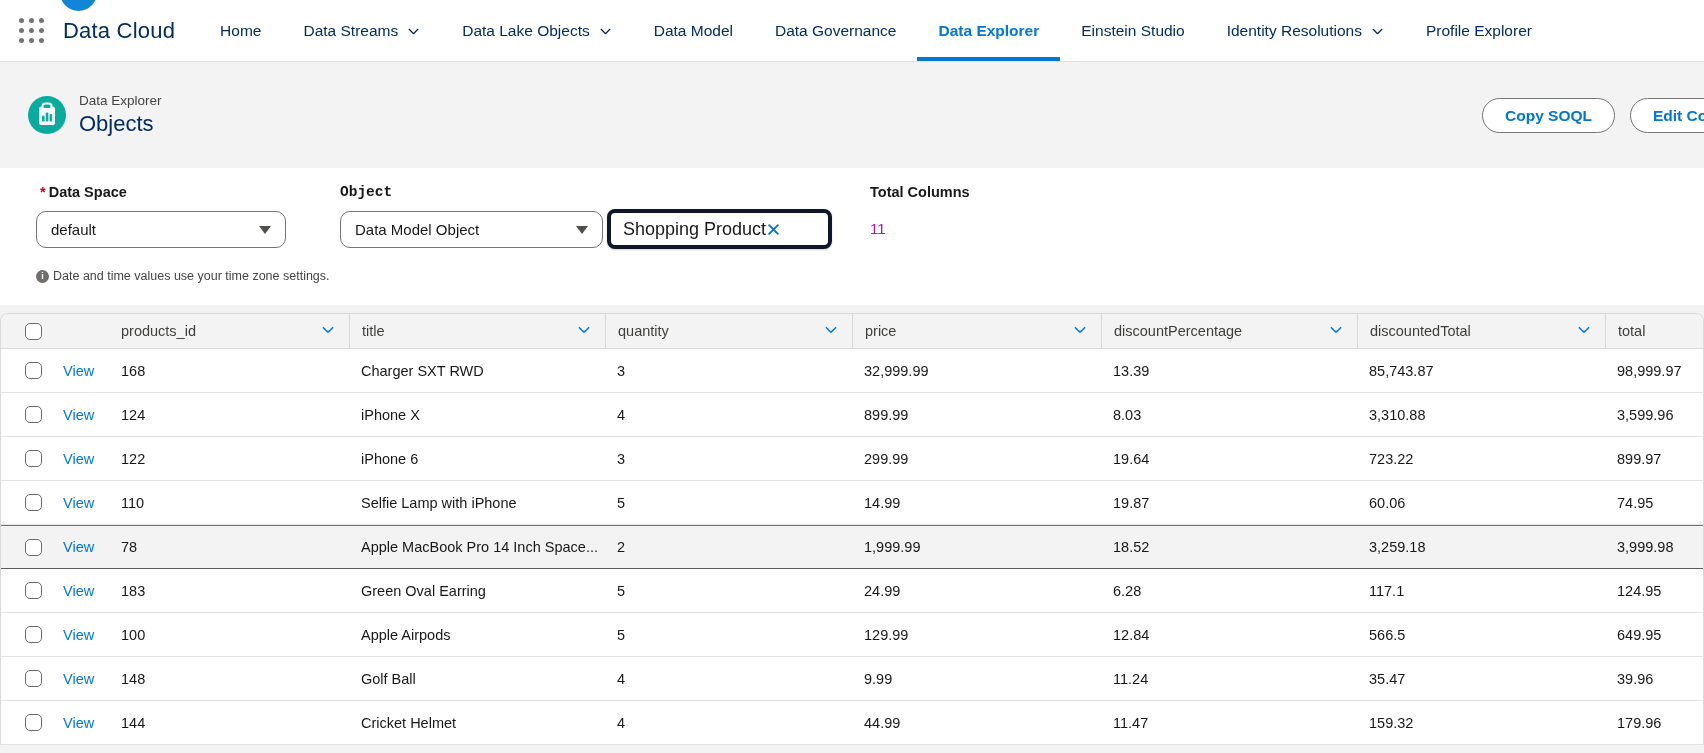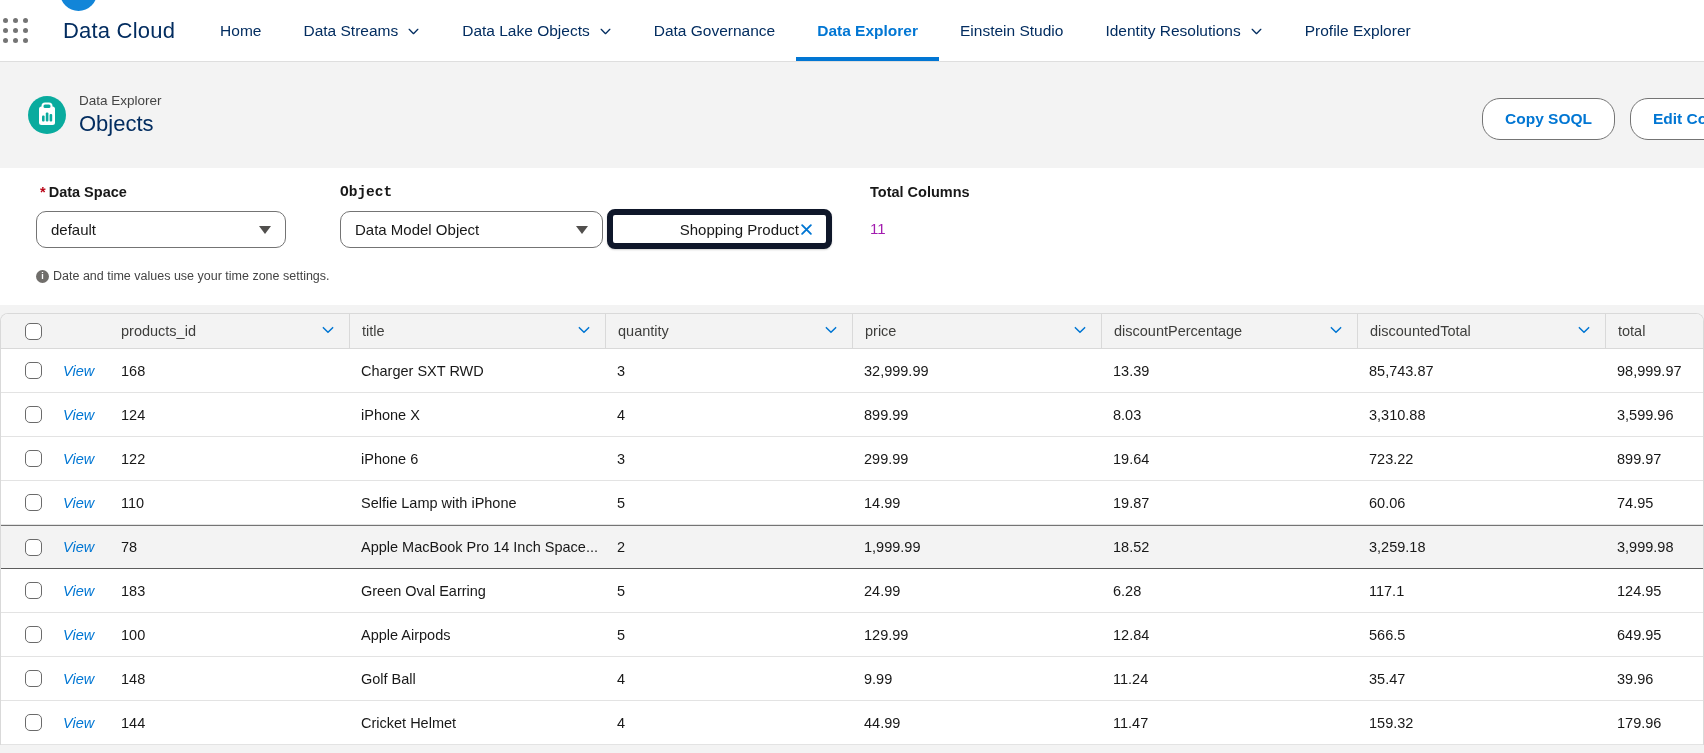--- a/index.html
+++ b/index.html
@@ -29,21 +29,21 @@
   }
   .top-dot{
     position:absolute;
     left:60px;top:-26px;
     width:37px;height:37px;
     border-radius:50%;
     background:#1285d8;
   }
   .nav-left{
     display:flex;align-items:center;
-    gap:32px;
+    padding-left:16px;gap:16px;
     flex:0 0 auto;
   }
   .waffle{
     width:31px;height:31px;
     display:grid;
     grid-template-columns:repeat(3,1fr);
     gap:4px;
     padding:3px;
     cursor:pointer;
   }
@@ -81,21 +81,21 @@
   .obj-icon{width:38px;height:38px;flex:0 0 auto;}
   .titles{margin-left:13px;}
   .eyebrow{font-size:13.5px;color:#444;}
   .page-title{font-size:22px;color:var(--nav-text);margin-top:3px;}
   .header-buttons{
     position:absolute;
     left:1482px;top:36px;
     display:flex;gap:15px;
   }
   .pill-btn{
-    height:42px;
+    height:35px;
     padding:0 22px;
     border-radius:18px;
     border:1px solid #747474;
     background:#fff;
     color:var(--accent);
     font-size:15.5px;
     font-weight:600;
     font-family:inherit;
     white-space:nowrap;
     cursor:pointer;
@@ -130,25 +130,25 @@
     width:0;height:0;
     border-left:6px solid transparent;
     border-right:6px solid transparent;
     border-top:8px solid #514f4d;
     margin-left:10px;
   }
   .search-box{
     position:absolute;
     height:40px;
     background:#fff;
-    border:6px solid #0f172a;
+    border:4px solid #0f172a;
     border-radius:8px;
-    display:flex;align-items:center;justify-content:flex-end;
+    display:flex;align-items:center;justify-content:flex-start;
     padding:0 12px;
-    font-size:15px;
+    font-size:18px;
     color:#181818;
     box-shadow:0 1px 2px rgba(0,0,0,.18);
   }
   .clear-x{cursor:pointer;display:flex;align-items:center;}
   .total-value{position:absolute;font-size:15px;color:#a21caf;}
   .tz-note{
     position:absolute;
     left:36px;top:101px;
     display:flex;align-items:center;gap:4px;
     font-size:12.5px;color:#444;
@@ -213,21 +213,21 @@
     border-top:1px solid #747474;
     border-bottom:1px solid #5c5c5c;
   }
   .td{
     padding-left:12px;
     overflow:hidden;white-space:nowrap;text-overflow:ellipsis;
   }
   .td-check{padding-left:24px;display:flex;align-items:center;}
   .td-view{padding-left:10px;}
   .td[data-field="products_id"]{padding-left:0;}
-  .view-link{color:var(--accent);text-decoration:none;cursor:pointer;font-style:italic;}
+  .view-link{color:var(--accent);text-decoration:none;cursor:pointer;}
 </style>
 </head>
 <body>
 
 <nav class="global-nav">
   <span class="top-dot"></span>
   <div class="nav-left">
     <div class="waffle">
       <i></i>
         <i></i>
@@ -254,20 +254,24 @@
           </svg>
     </span>
   </li>
       <li class="nav-item">
     <span class="nav-label">Data Lake Objects</span>
     <span class="nav-chev">
       <svg width="13" height="13" viewBox="0 0 24 24">
             <path d="M4 8 L12 16 L20 8" fill="none" stroke="#032d60" stroke-width="2.4" stroke-linecap="round" stroke-linejoin="round"></path>
           </svg>
     </span>
+  </li>
+      <li class="nav-item">
+    <span class="nav-label">Data Model</span>
+
   </li>
       <li class="nav-item">
     <span class="nav-label">Data Governance</span>
 
   </li>
       <li class="nav-item active">
     <span class="nav-label">Data Explorer</span>
 
   </li>
       <li class="nav-item">

